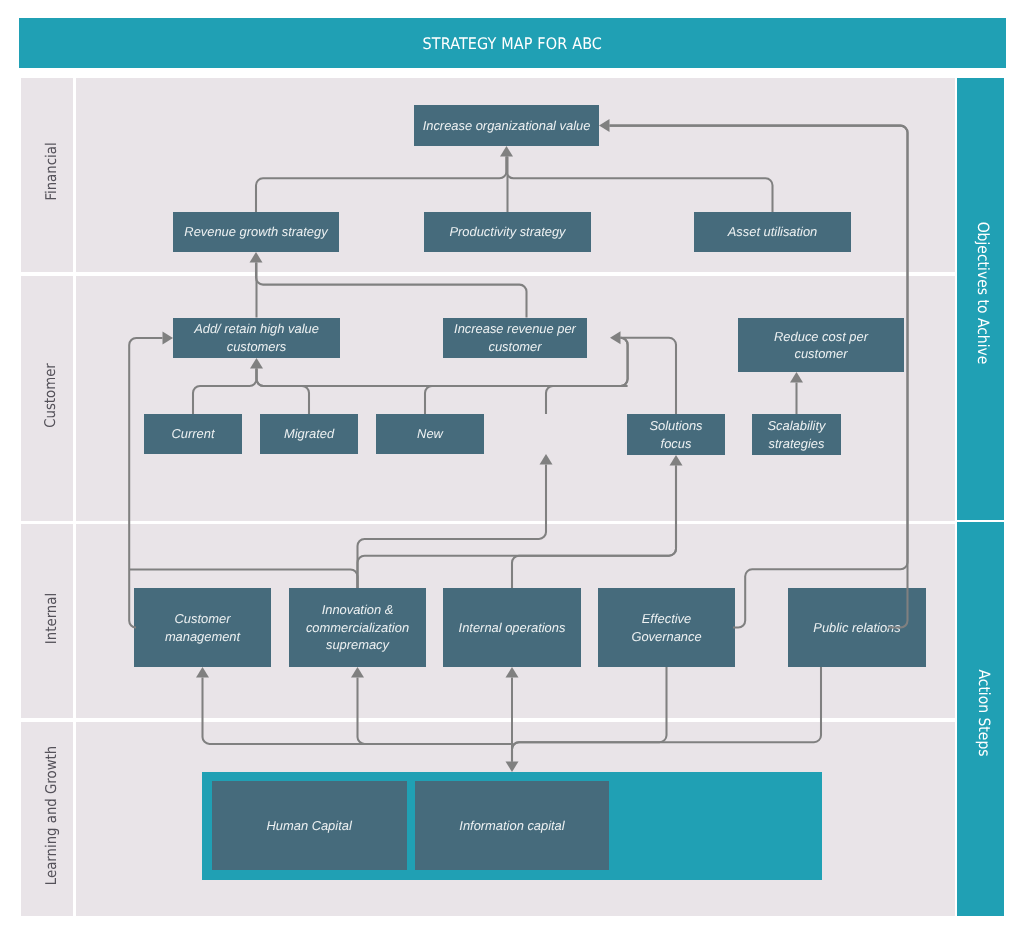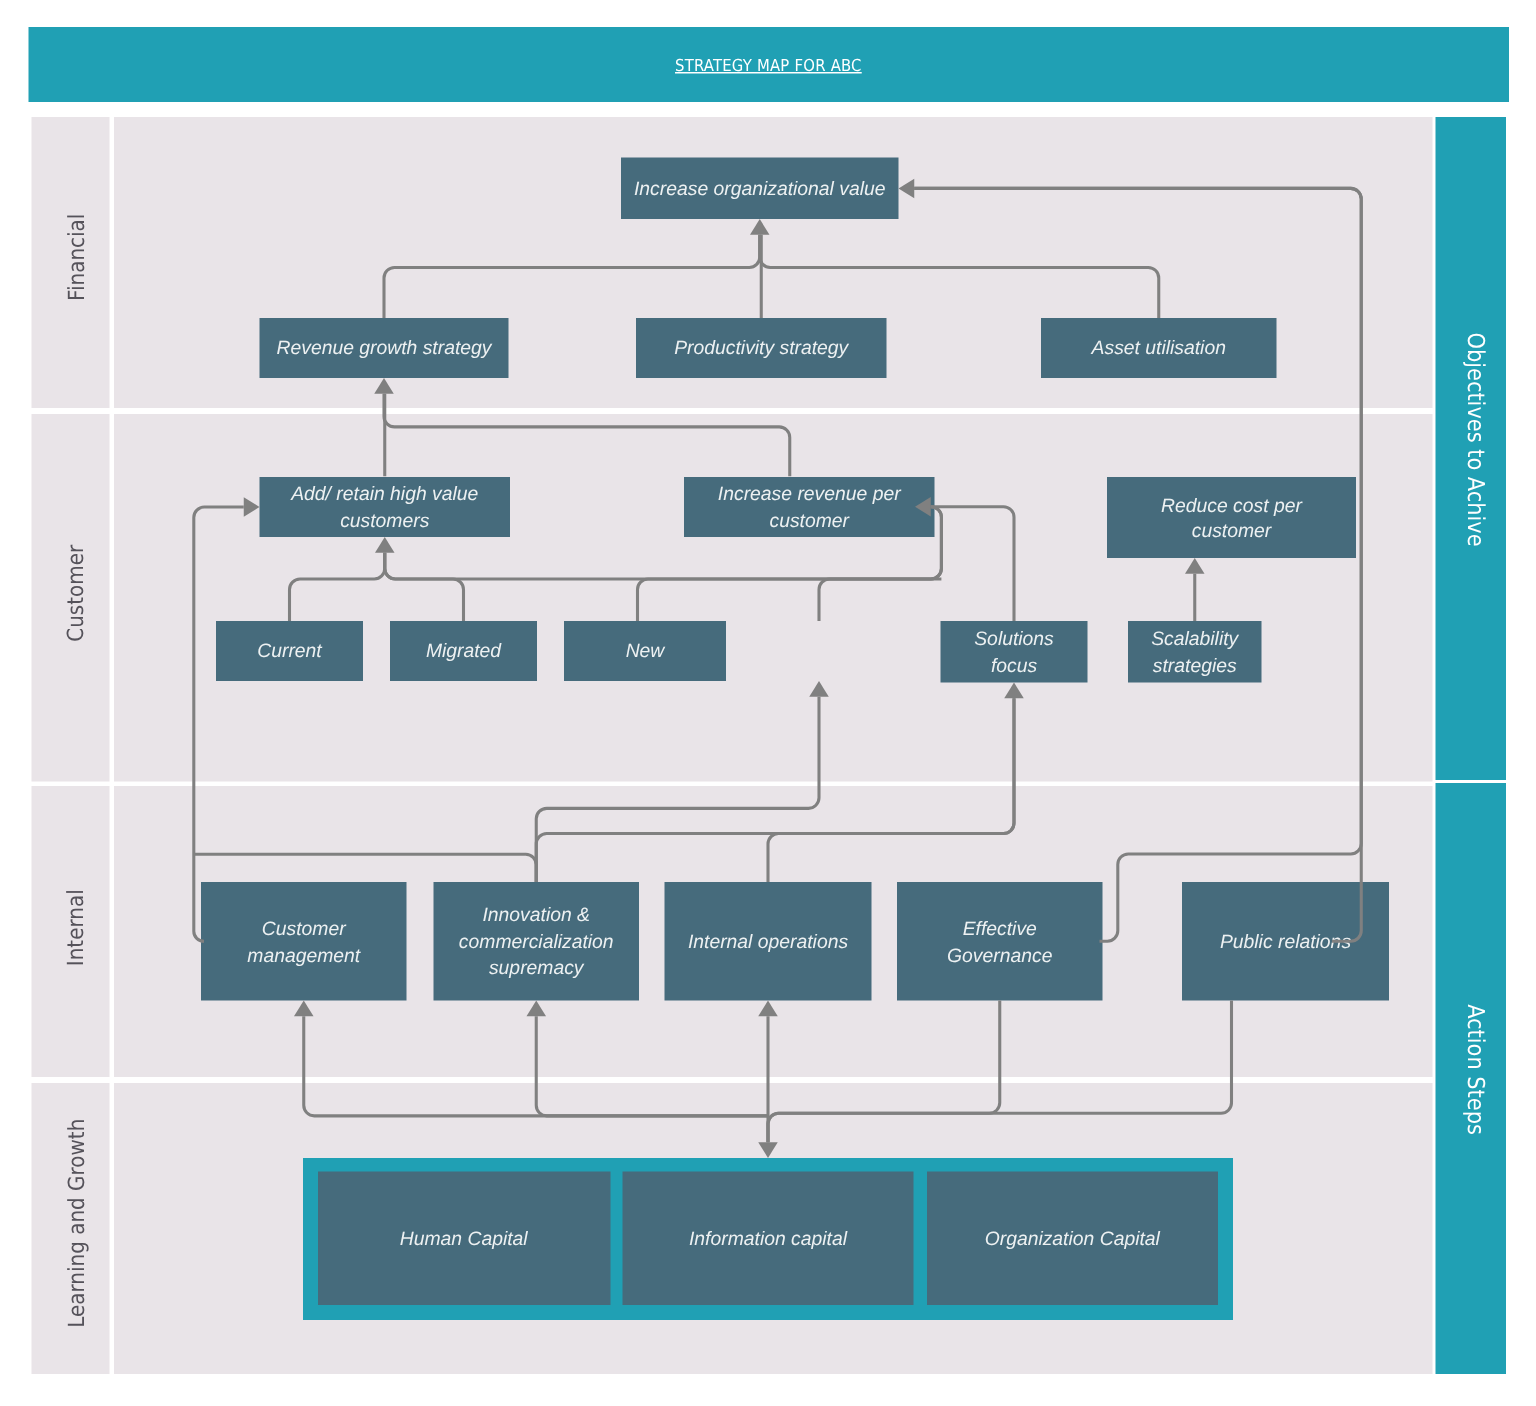--- a/index.html
+++ b/index.html
@@ -6,21 +6,21 @@
   html, body { margin:0; padding:0; background:#ffffff; }
   body { width:1024px; height:937px; position:relative; overflow:hidden;
          font-family:"Liberation Sans", sans-serif;
          -webkit-font-smoothing:antialiased; text-rendering:geometricPrecision; }
   #stage { position:absolute; left:0; top:0; width:1024px; height:937px; background:#ffffff; }
   .abs { position:absolute; box-sizing:border-box; }
 
   
   #header-bar { left:18.5px; top:18px; width:987.5px; height:50.3px; background:#20A0B4;
                 display:flex; align-items:center; justify-content:center; }
-  #header-title { color:#FFFFFF; font-size:11px; font-family:"DejaVu Sans","Liberation Sans",sans-serif; font-stretch:condensed; letter-spacing:0.15px;text-decoration:underline; }
+  #header-title { color:#FFFFFF; font-size:16px; font-family:"DejaVu Sans","Liberation Sans",sans-serif; font-stretch:condensed; letter-spacing:0.15px; }
 
   
   .panel-cell { background:#E9E4E8; }
   .row-label { display:flex; align-items:center; justify-content:center; }
   .row-label .rl { transform:rotate(-90deg) translate(3px,4.5px); white-space:nowrap; color:#55525A; font-size:14.8px;
                    font-family:"DejaVu Sans","Liberation Sans",sans-serif; font-stretch:condensed; }
 
   
   .side-strip { background:#20A0B4; display:flex; align-items:center; justify-content:center; }
   .side-strip .sl { transform:rotate(90deg) translate(-6px,-3px); white-space:nowrap; color:#FFFFFF; font-size:15.5px;
@@ -78,43 +78,40 @@
       </div>
   </div>
 
   <div class="abs" id="lg-group"></div>
   <div class="abs lg-box" style="left:211.6px;width:195.1px">
       <span class="node-label">Human Capital</span>
     </div>
   <div class="abs lg-box" style="left:414.6px;width:194.8px">
       <span class="node-label">Information capital</span>
     </div>
-  <div class="abs lg-box" style="left:617.5px;width:194.7px">
-      <span class="node-label">Organization Capital</span>
-    </div>
 
   <div class="abs node" style="left:414px;top:105px;width:185px;height:41px">
       <span class="node-label">Increase organizational value</span>
     </div>
   <div class="abs node" style="left:173px;top:212px;width:166px;height:40px">
       <span class="node-label">Revenue growth strategy</span>
     </div>
   <div class="abs node" style="left:424px;top:212px;width:167px;height:40px">
       <span class="node-label">Productivity strategy</span>
     </div>
   <div class="abs node" style="left:694px;top:212px;width:157px;height:40px">
       <span class="node-label">Asset utilisation</span>
     </div>
   <div class="abs node" style="left:173px;top:317.5px;width:167px;height:40.5px">
       <span class="node-label">
         <span class="nl">Add/ retain high value</span>
         <span class="nl">customers</span>
       </span>
     </div>
-  <div class="abs node" style="left:456px;top:317.5px;width:167px;height:40.5px">
+  <div class="abs node" style="left:443px;top:317.5px;width:144px;height:40.5px">
       <span class="node-label">
         <span class="nl">Increase revenue per</span>
         <span class="nl">customer</span>
       </span>
     </div>
   <div class="abs node" style="left:738px;top:318px;width:166px;height:54px">
       <span class="node-label">
         <span class="nl">Reduce cost per</span>
         <span class="nl">customer</span>
       </span>

